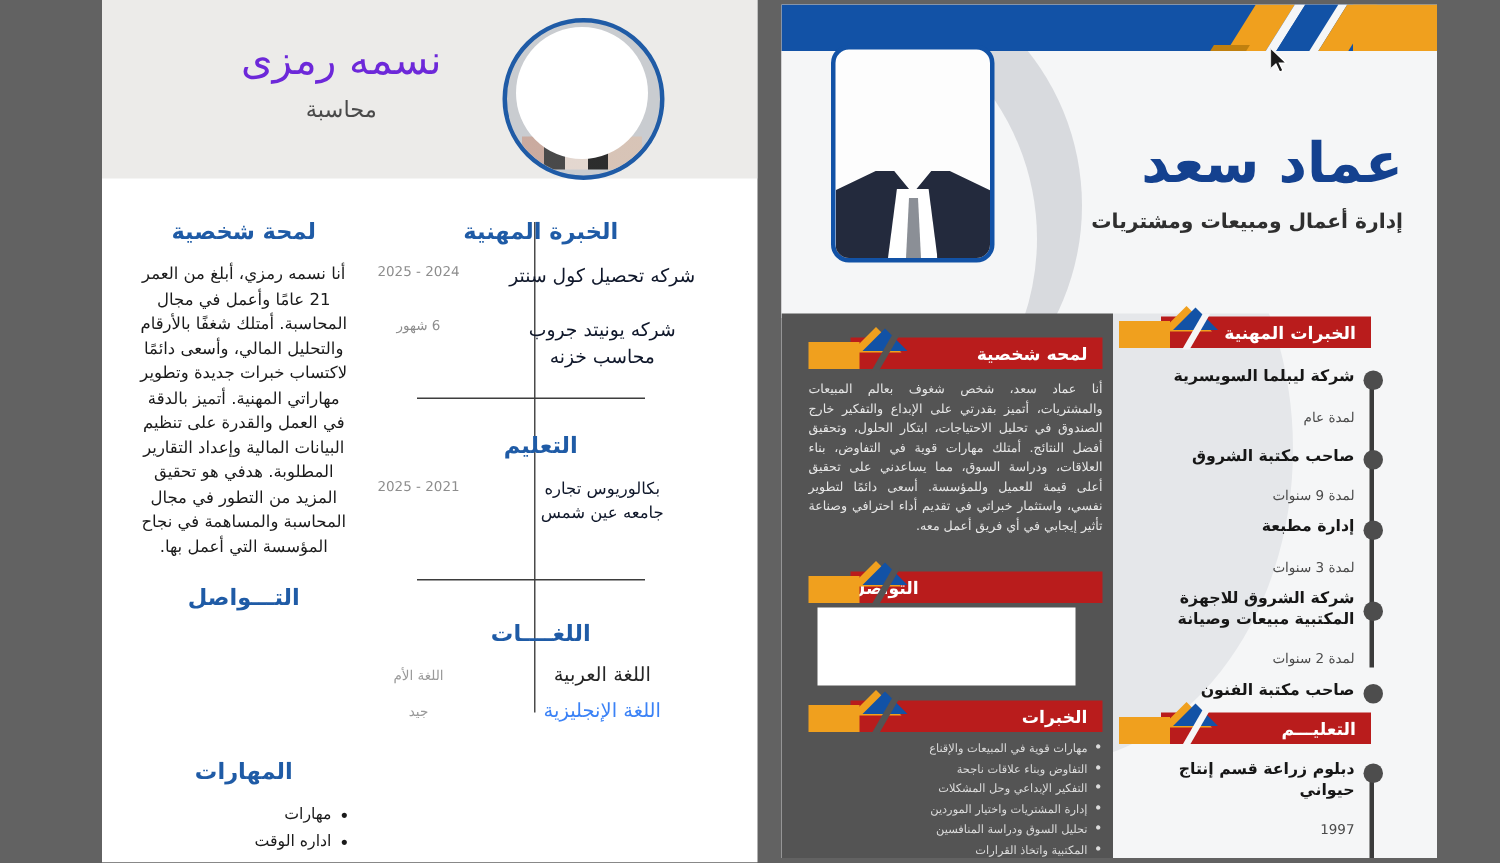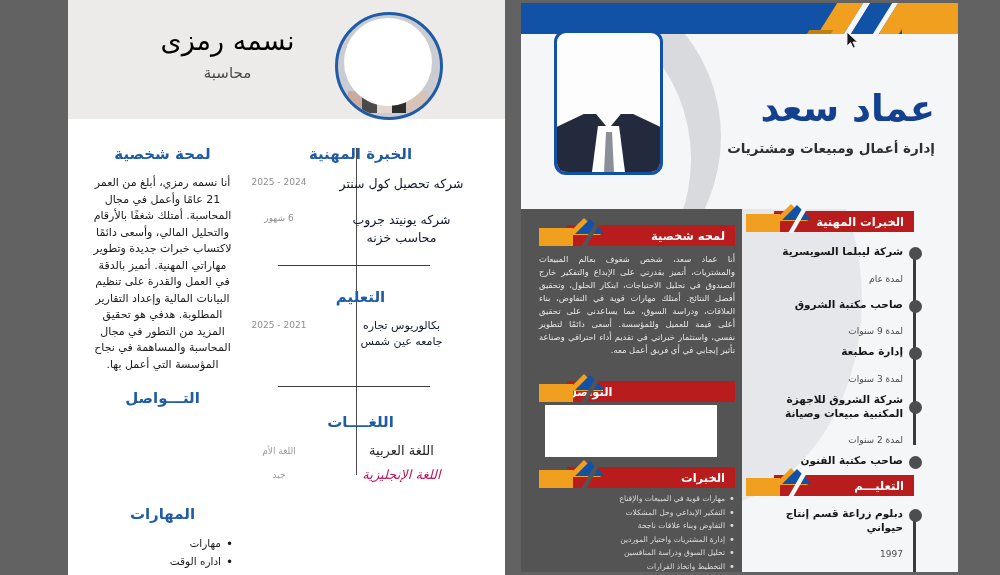--- a/index.html
+++ b/index.html
@@ -28,21 +28,21 @@
     left: 0; top: 0; width: 437px; height: 119px;
     background: #ecebe9;
   }
   .l-name {
     position: absolute;
     right: 155px; top: 26px;
     width: 245px;
     text-align: center;
     font-size: 27px;
     font-weight: 400;
-    color: #000000;
+    color: #6d28d9;
     letter-spacing: 1px;
     line-height: 1.1;
   }
   .l-role {
     position: absolute;
     right: 155px; top: 64px;
     width: 245px;
     text-align: center;
     font-size: 15px;
     color: #4a4a4a;
@@ -104,21 +104,21 @@
     width: 82px; flex: none;
     font-size: 9px; color: #8d8d8d;
     text-align: center; padding-top: 2px;
   }
   .exp-main { flex: 1; text-align: center; }
   .exp-title { font-size: 12.5px; color: #0f172a; line-height: 1.45; }
   .l-rule { height:1px; background:#3d3d3d; width: 152px; margin: 6px auto 22px 40px; }
   .lang-row { display:flex; flex-direction:row; align-items:center; margin-bottom: 9px; }
   .lang-level { width: 82px; flex:none; font-size: 9px; color: #9a9a9a; text-align:center; }
   .lang-name { flex:1; text-align:center; font-size: 13px; color:#262626; }
-  .lang-name.muted { color:#be185d;font-style:italic; }
+  .lang-name.muted { color:#3b82f6; }
 
   .l-para {
     font-size: 11px;
     color: #1a1a1a;
     line-height: 1.5;
     text-align: center;
   }
   .l-skills { list-style:none; margin: 0; padding: 0; }
   .l-skills li {
     font-size: 10.5px; color:#1a1a1a;
@@ -507,25 +507,25 @@
         <span>الخبرات</span>
       </div>
       <div class="orange"></div>
       <div class="arrow-o"></div>
       <div class="arrow-b"></div>
       <div class="slash" style="left:49px;background:#545454;"></div>
     </div>
 
     <ul class="r-skills" style="left:24px; top:489px; width:190px;">
       <li>مهارات قوية في المبيعات والإقناع</li>
+      <li>التفاوض وبناء علاقات ناجحة</li>
       <li>التفكير الإبداعي وحل المشكلات</li>
-      <li>التفاوض وبناء علاقات ناجحة</li>
       <li>إدارة المشتريات واختيار الموردين</li>
       <li>تحليل السوق ودراسة المنافسين</li>
-      <li>التخطيط واتخاذ القرارات</li>
+      <li>المكتبية واتخاذ القرارات</li>
 
     </ul>
   </div>
 
   <div class="cursor" style="left:847px; top:32px;">
     <svg width="12" height="18" viewBox="0 0 12 18" xmlns="http://www.w3.org/2000/svg">
       <polygon points="0,0 0,14 3.6,10.6 6.1,16 8.3,15 5.9,10 10.5,10" fill="#1a1a1a" stroke="#ffffff" stroke-width="0.8"></polygon>
     </svg>
   </div>
 

